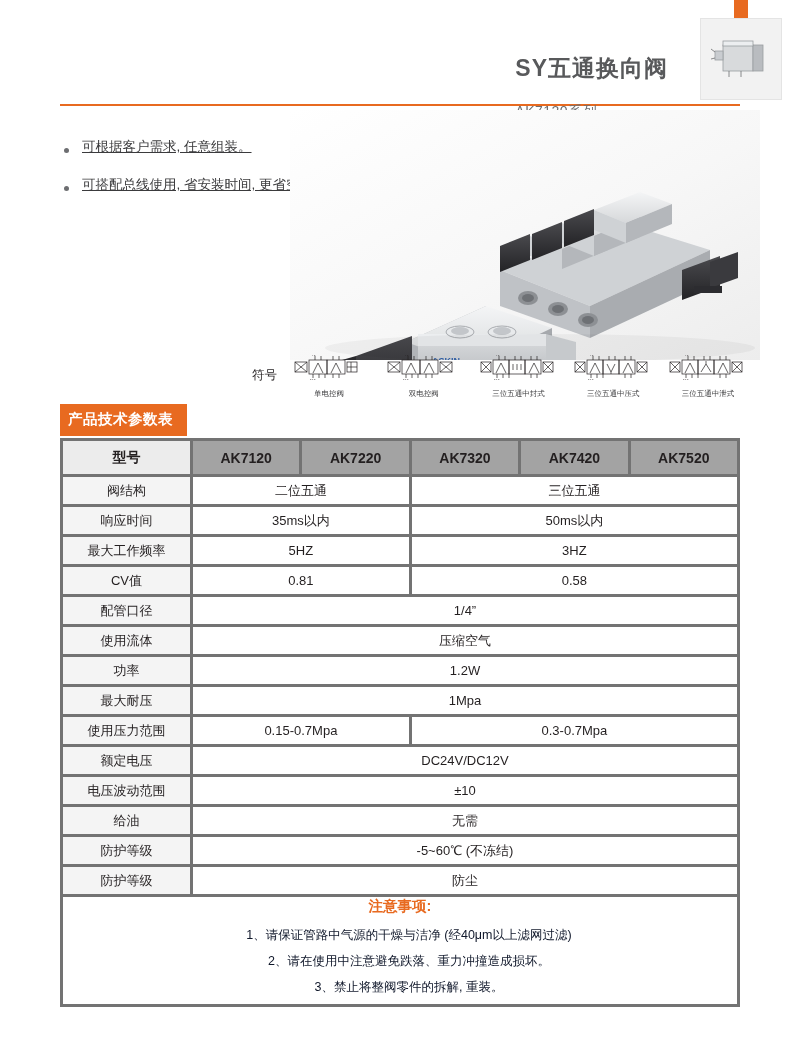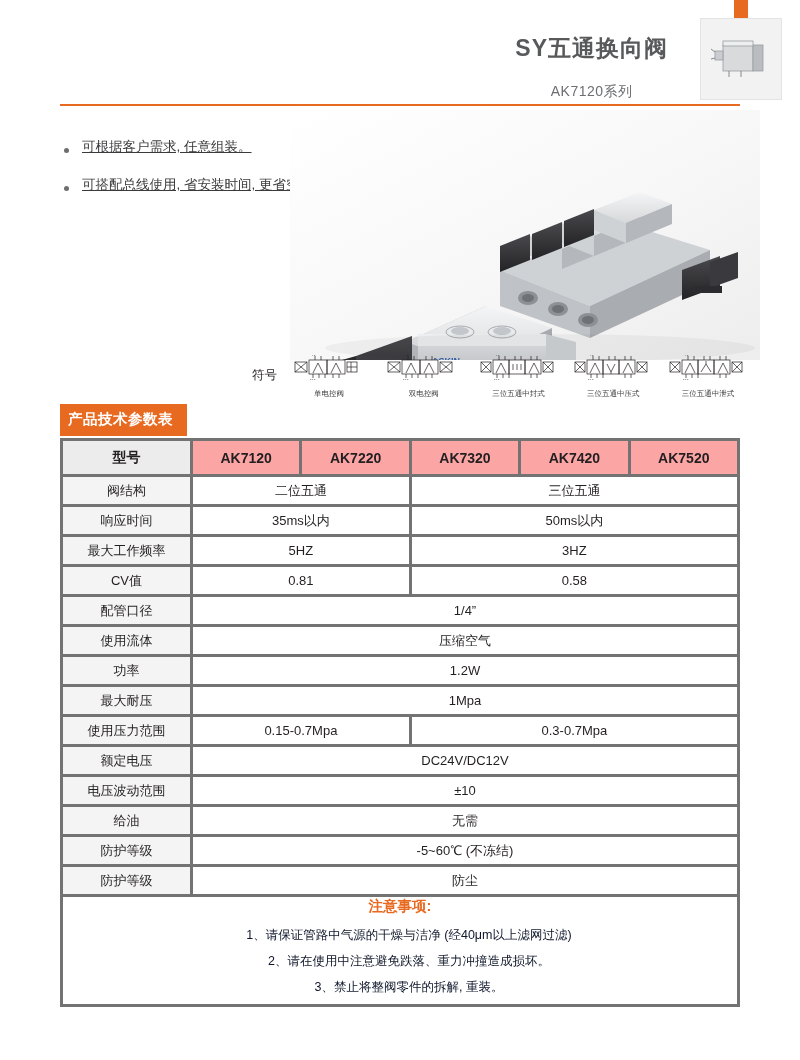--- a/index.html
+++ b/index.html
@@ -23,22 +23,22 @@
     position: absolute;
     left: 60px;
     right: 60px;
     top: 104px;
     height: 2px;
     background: #e86a20;
   }
   .title-block {
     position: absolute;
     right: 132px;
-    top: 36px;
-    text-align: center;
+    top: 56px;
+    text-align: left;
   }
   .title-main {
     font-size: 23px;
     font-weight: bold;
     color: #58595b;
     letter-spacing: 1px;
     line-height: 1.1;
   }
   .title-sub {
     font-size: 14px;
@@ -163,21 +163,21 @@
   }
   table.spec td {
     border: 3px solid #737373;
     text-align: center;
     font-size: 13px;
     height: 30px;
     padding: 0 2px;
     color: #231f20;
   }
   table.spec tr.head td {
-    background: #fca5a5;
+    background: #a3a3a3;
     font-weight: bold;
     font-size: 14px;
     height: 36px;
   }
   table.spec td.rowlabel {
     background: #f4f4f4;
     font-weight: normal;
     width: 130px;
   }
   table.spec tr.head td.rowlabel { background: #ececec; }

